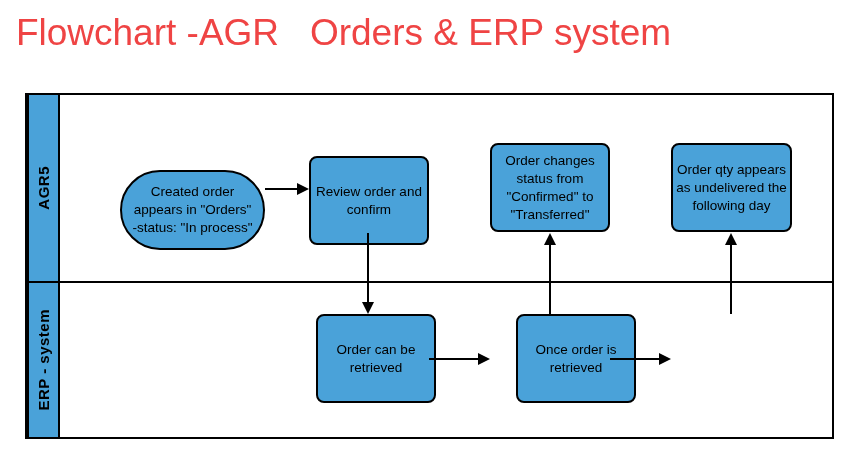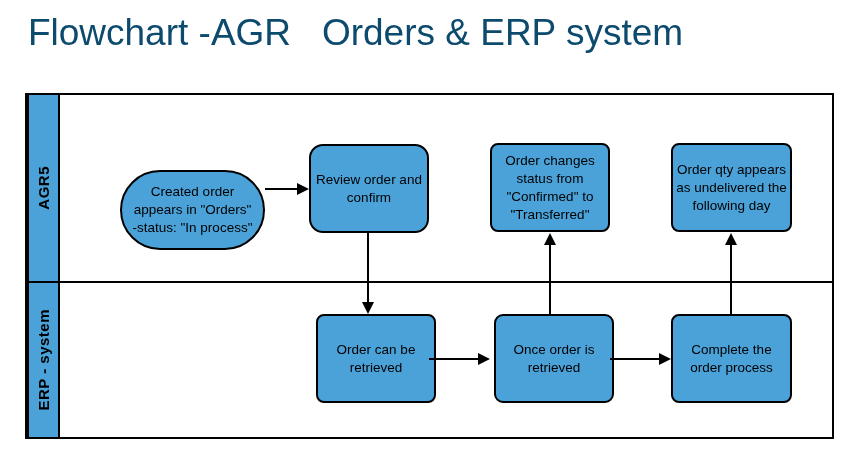--- a/index.html
+++ b/index.html
@@ -19,24 +19,23 @@
     background: var(--bg);
     overflow: hidden;
   }
   .title {
     position: absolute;
     top: 12px;
     left: 0;
     width: 687px;
     text-align: center;
     font-size: 37px;
-    color: #0c4a6e;
+    color: #ef4444;
     white-space: pre;
     letter-spacing: 0px;
-    margin-left: 12px;
   }
   .frame {
     position: absolute;
     left: 25px;
     top: 93px;
     width: 809px;
     height: 346px;
     border: 2px solid var(--shape-border);
     background: var(--bg);
   }
@@ -83,25 +82,25 @@
     white-space: pre-line;
     padding: 2px;
   }
   .process { border-radius: 8px; width: 120px; height: 89px; }
   .terminator {
     left: 120px; top: 151px;
     width: 145px; height: 80px;
     border-radius: 40px;
     margin-top: 19px;
   }
-  .n-review   { left: 309px; top: 144px; border-radius: 14px; }
+  .n-review   { left: 309px; top: 156px; }
   .n-changes  { left: 490px; top: 143px; }
   .n-qty      { left: 671px; top: 143px; width: 121px; }
   .n-retrieve { left: 316px; top: 314px; }
-  .n-once     { left: 494px; top: 314px; border-radius: 9px; }
+  .n-once     { left: 516px; top: 314px; }
   .n-complete { left: 671px; top: 314px; width: 121px; }
 
   .edge-line { position: absolute; background: var(--shape-border); }
   .head { position: absolute; width: 0; height: 0; }
   .head-right { border-top: 6px solid transparent; border-bottom: 6px solid transparent; border-left: 12px solid var(--shape-border); }
   .head-down  { border-left: 6px solid transparent; border-right: 6px solid transparent; border-top: 12px solid var(--shape-border); }
   .head-up    { border-left: 6px solid transparent; border-right: 6px solid transparent; border-bottom: 12px solid var(--shape-border); }
 
   
   .e1-line { left: 265px; top: 188px; width: 33px; height: 2px; }
@@ -144,22 +143,20 @@
 following day</div>
   <div class="node process n-changes">Order changes
 status from
 "Confirmed" to
 "Transferred"</div>
 
   <div class="node process n-retrieve">Order can be
 retrieved</div>
   <div class="node process n-once">Once order is
 retrieved</div>
-  <div class="node process n-complete">Complete the
-order process</div>
 
   <div class="edge-line e1-line"></div>
   <div class="head head-right e1-head"></div>
 
   <div class="edge-line e2-line"></div>
   <div class="head head-down e2-head"></div>
 
   <div class="edge-line e3-line"></div>
   <div class="head head-right e3-head"></div>
 

